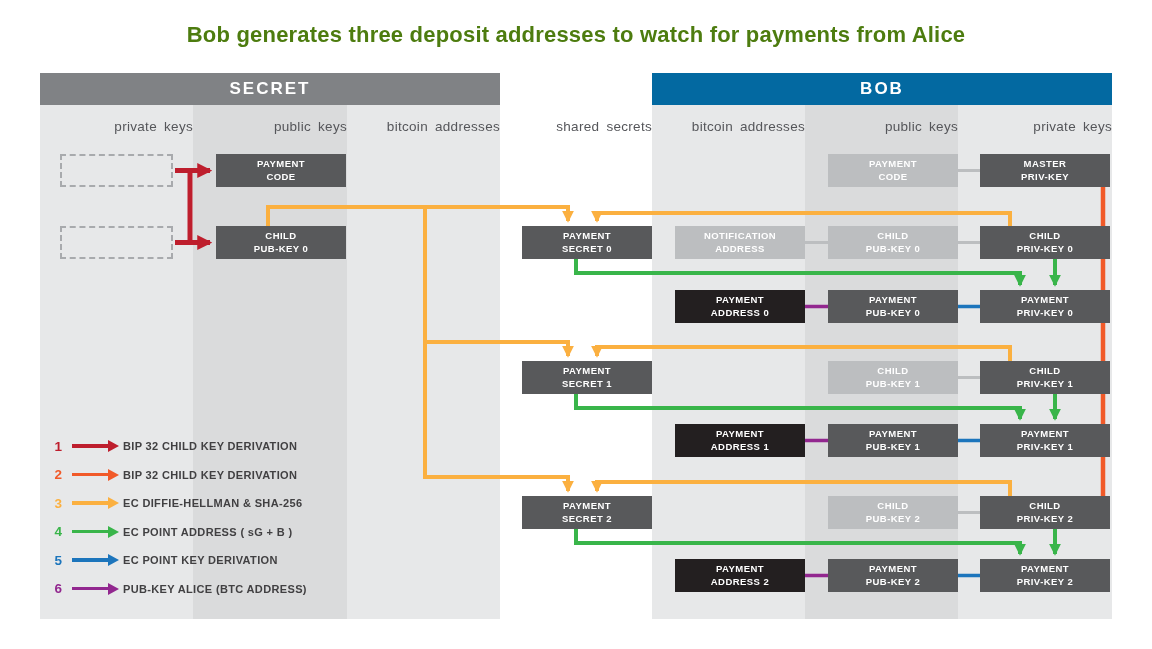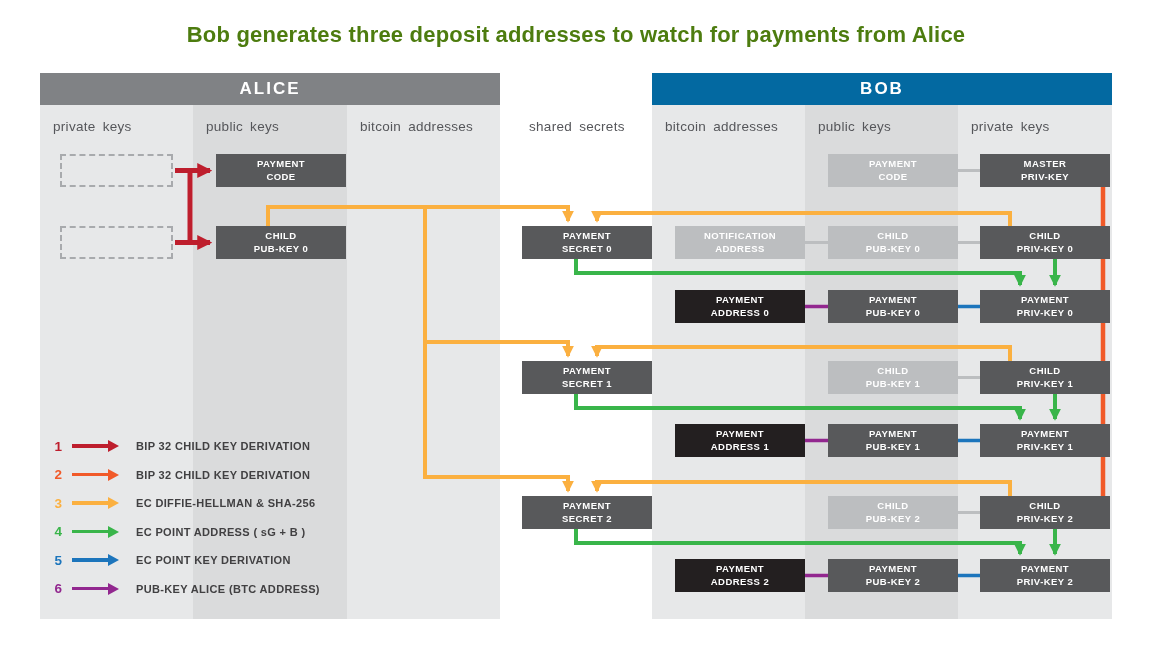--- a/index.html
+++ b/index.html
@@ -13,22 +13,22 @@
   .stripe { position:absolute; top:105px; height:514px; z-index:0; }
   .s-light { background:#e7e8e9; }
   .s-mid   { background:#dadbdc; }
 
   .hdr { position:absolute; top:73px; height:32px; z-index:2; color:#fff;
          font-size:17px; font-weight:bold; letter-spacing:2px;
          display:flex; align-items:center; justify-content:center; }
   .hdr.alice { left:40px;  width:460px; background:#808285; }
   .hdr.bob   { left:652px; width:460px; background:#0369a1; }
 
-  .collab { position:absolute; top:116px; height:22px; line-height:22px; text-align:left;
-            font-size:13.5px; color:#55565a; z-index:2; word-spacing:3px; letter-spacing:0.3px;margin-left:13px; }
+  .collab { position:absolute; top:116px; height:22px; line-height:22px; text-align:right;
+            font-size:13.5px; color:#55565a; z-index:2; word-spacing:3px; letter-spacing:0.3px; }
 
   .wires { position:absolute; left:0; top:0; width:1152px; height:649px; z-index:1; }
 
   .box { position:absolute; width:130px; height:33px; z-index:3;
          display:flex; align-items:center; justify-content:center; text-align:center; }
   .box .bl { color:#ffffff; font-size:9.5px; font-weight:bold; letter-spacing:0.45px;
              line-height:1.35; white-space:pre-line; }
   .box.dark   { background:#58595b; }
   .box.light  { background:#bcbec0; }
   .box.black  { background:#231f20; }
@@ -36,46 +36,46 @@
 
   .legend { position:absolute; left:48px; top:437px; z-index:3;
             display:flex; flex-direction:column; gap:10.5px; }
   .lrow { display:flex; align-items:center; height:18px; }
   .lnum { width:14px; text-align:right; font-size:13.5px; font-weight:bold; }
   .larrow { position:relative; width:50px; height:12px; margin-left:10px; }
   .larrow .shaft { position:absolute; left:0; top:4.25px; width:38px; height:3.5px; background:currentColor; }
   .larrow .head  { position:absolute; left:36px; top:0; width:0; height:0;
                    border-left:11px solid currentColor;
                    border-top:6px solid transparent; border-bottom:6px solid transparent; }
-  .llabel { margin-left:14px; font-size:11px; font-weight:bold; color:#414042; letter-spacing:0.35px; }
+  .llabel { margin-left:1px; font-size:11px; font-weight:bold; color:#414042; letter-spacing:0.35px; }
 
   .lg-red{color:#be1e2d} .lg-orange{color:#f15a29} .lg-yellow{color:#fbb040}
   .lg-green{color:#39b54a} .lg-blue{color:#1c75bc} .lg-purple{color:#92278f}
 </style>
 </head>
 <body>
 
 <div class="stage">
 
   <div class="title">Bob generates three deposit addresses to watch for payments from Alice</div>
 
   <div class="stripe s-light" style="left:40px;width:153px"></div>
   <div class="stripe s-mid" style="left:193px;width:154px"></div>
   <div class="stripe s-light" style="left:347px;width:153px"></div>
   <div class="stripe s-light" style="left:652px;width:153px"></div>
   <div class="stripe s-mid" style="left:805px;width:153px"></div>
   <div class="stripe s-light" style="left:958px;width:154px"></div>
 
-  <div class="hdr alice">ALICE</div>
+  <div class="hdr alice">SECRET</div>
   <div class="hdr bob">BOB</div>
 
   <div class="collab" style="left:40px;width:153px">private keys</div>
   <div class="collab" style="left:193px;width:154px">public keys</div>
   <div class="collab" style="left:347px;width:153px">bitcoin addresses</div>
-  <div class="collab" style="left:516px;width:152px">shared secrets</div>
+  <div class="collab" style="left:500px;width:152px">shared secrets</div>
   <div class="collab" style="left:652px;width:153px">bitcoin addresses</div>
   <div class="collab" style="left:805px;width:153px">public keys</div>
   <div class="collab" style="left:958px;width:154px">private keys</div>
 
   <svg class="wires" viewBox="0 0 1152 649" aria-hidden="true">
     <defs>
       <marker id="ah-red" viewBox="0 0 10 10" refX="8.5" refY="5" markerWidth="3" markerHeight="3" orient="auto">
           <path d="M0 0L10 5L0 10Z" fill="#be1e2d"></path>
         </marker>
       <marker id="ah-orange" viewBox="0 0 10 10" refX="8.5" refY="5" markerWidth="3" markerHeight="3" orient="auto">

